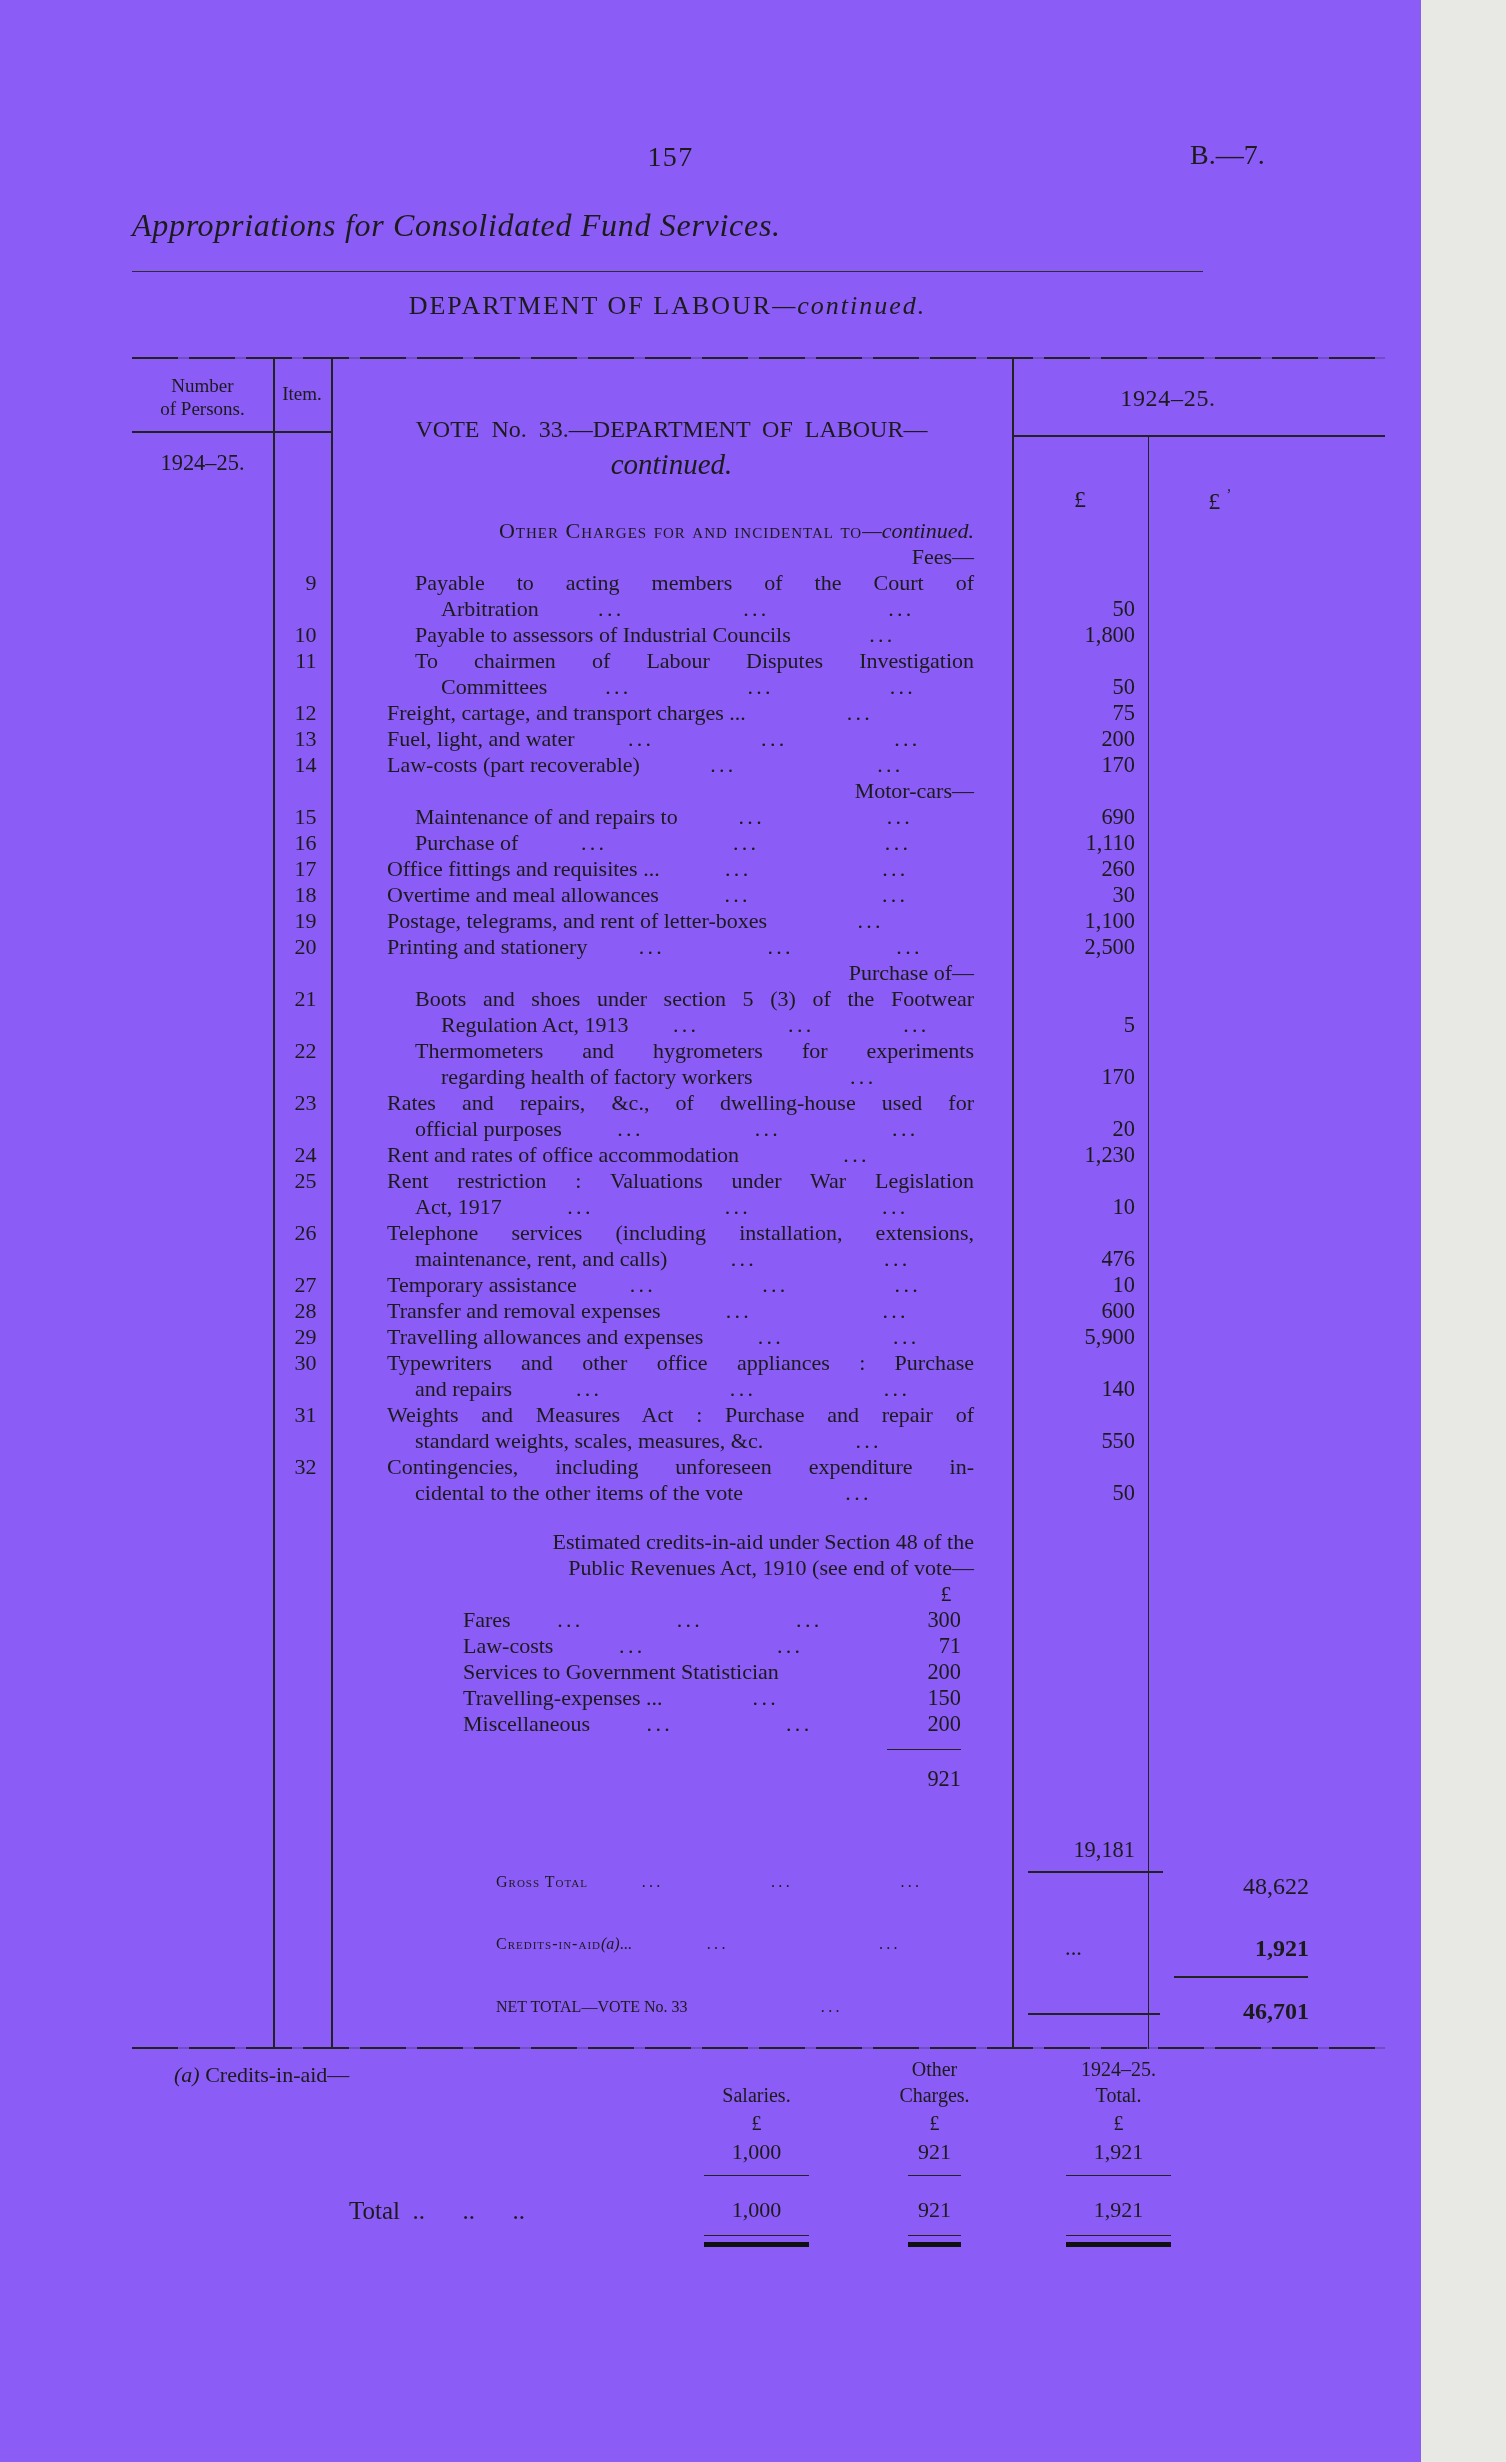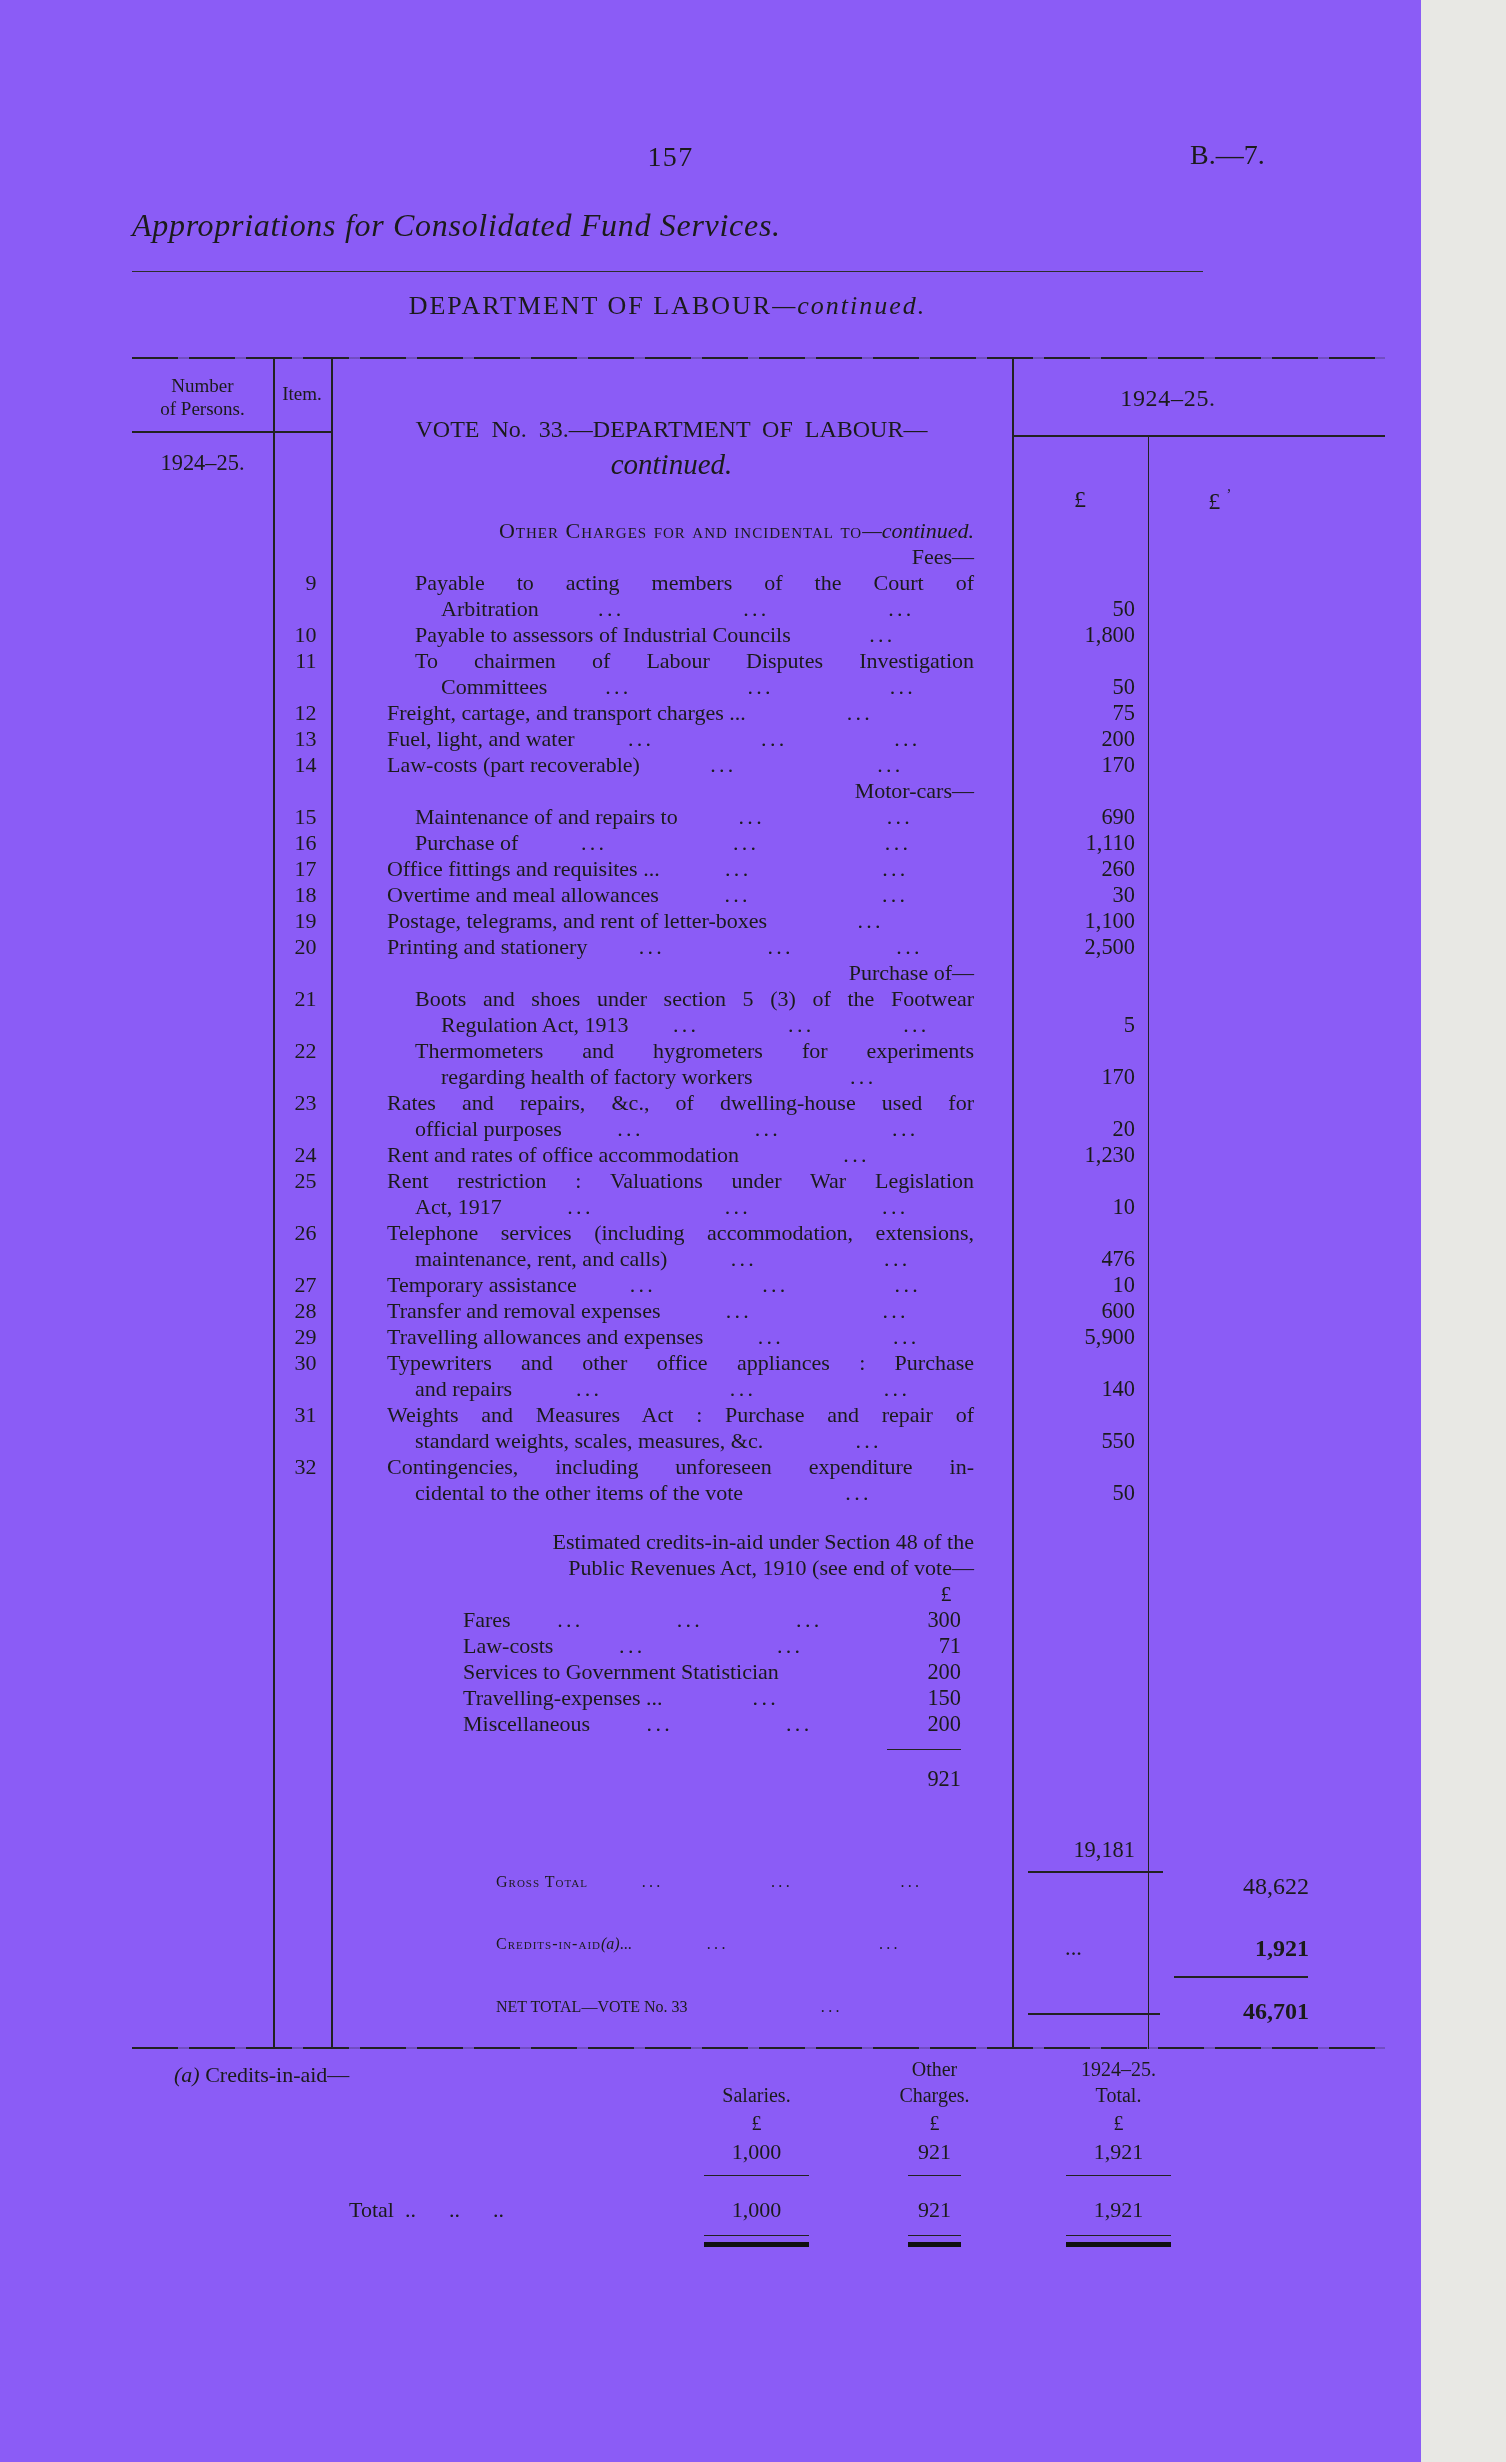--- a/index.html
+++ b/index.html
@@ -58,21 +58,21 @@
   .tlbl{display:flex;font-size:16px;}
   .t-a1{position:absolute;left:880px;width:123px;text-align:right;font-size:22.4px;}
   .t-a2{position:absolute;left:1016px;width:161px;text-align:right;font-size:24px;}
 
   
   .foot{top:2051px;left:132px;width:1269px;height:395px;font-size:20px;}
   .fnlabel{top:10.5px;left:42px;font-size:22px;}
   .fcol{position:absolute;width:171px;text-align:center;}
   .frule{position:absolute;height:0;border-top:1.6px solid #222;}
   .fdrule{position:absolute;height:6px;border-top:1.6px solid #222;border-bottom:5.3px solid #111;}
-  .ftotal{top:146px;left:217px;font-size:22px;white-space:pre;}
+  .ftotal{top:146px;left:217px;font-size:25px;white-space:pre;}
   .fval{font-size:22px;}
 
   .blot{position:absolute;left:1486px;top:1644px;width:10px;height:11.2px;background:#111;border-radius:45% 55% 50% 40%;}
 </style>
 </head>
 <body>
 
 <div class="page">
 
   <div class="abs pgnum">157</div>
@@ -328,21 +328,21 @@
               <span class="dg">...</span>
               <span class="dg">...</span>
               <span class="dg">...</span>
             </div>
           </div>
           <div class="c-a1">10</div>
         </div>
         <div class="r">
           <div class="c-item">26</div>
           <div class="c-desc">
-            <div class="jst i1">Telephone services (including accommodation, extensions,</div>
+            <div class="jst i1">Telephone services (including installation, extensions,</div>
             <div class="ln i2">
               <span class="tx">maintenance, rent, and calls)</span>
               <span class="dg">...</span>
               <span class="dg">...</span>
             </div>
           </div>
           <div class="c-a1">476</div>
         </div>
         <div class="r">
           <div class="c-item">27</div>

